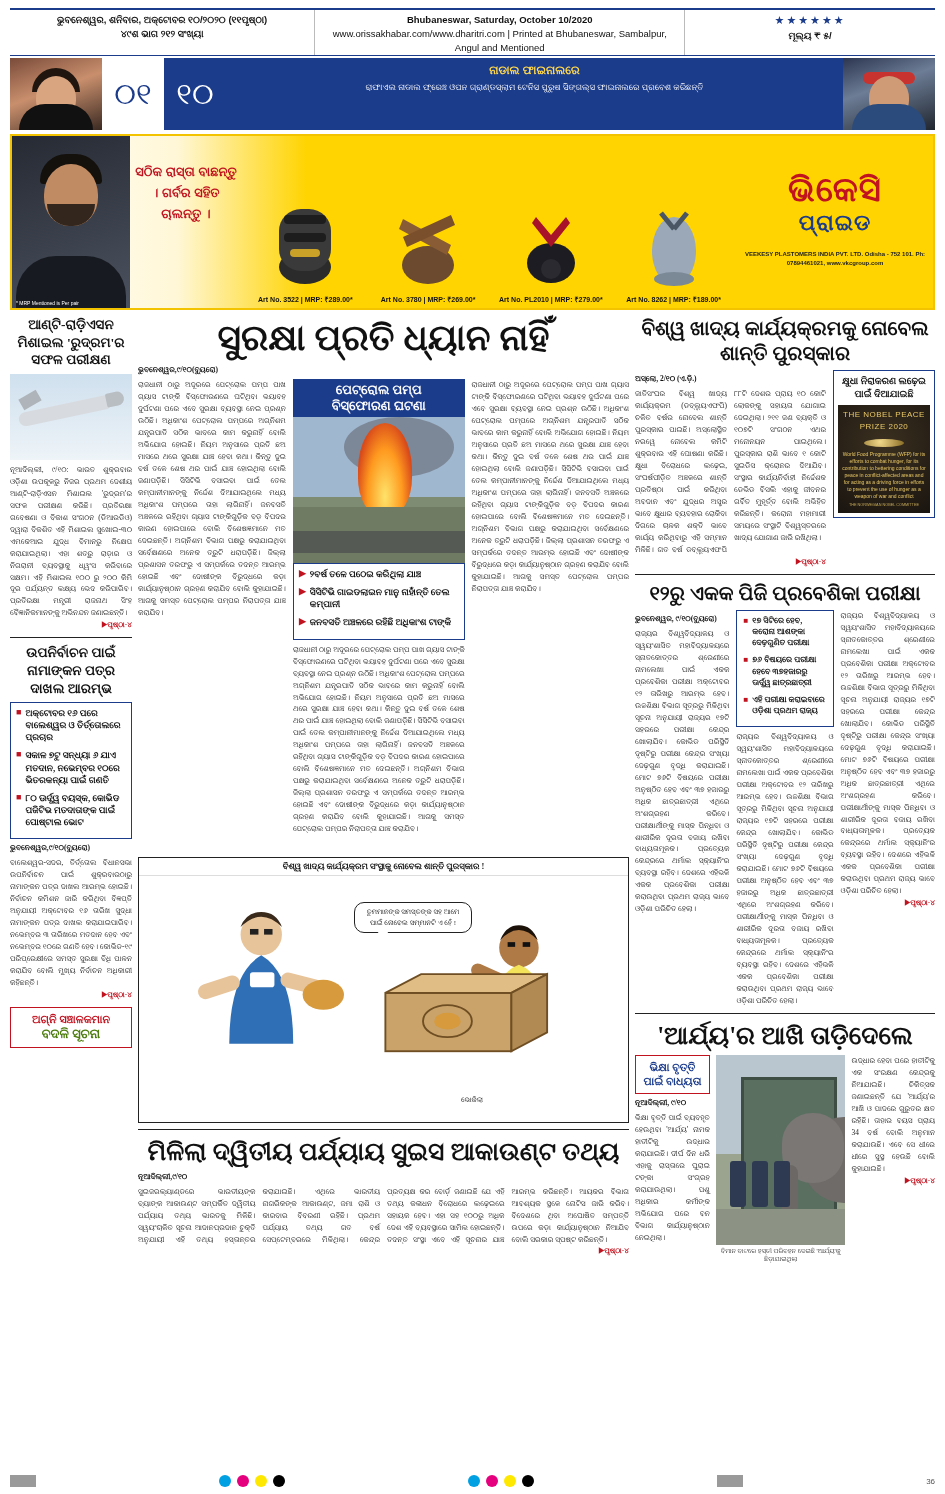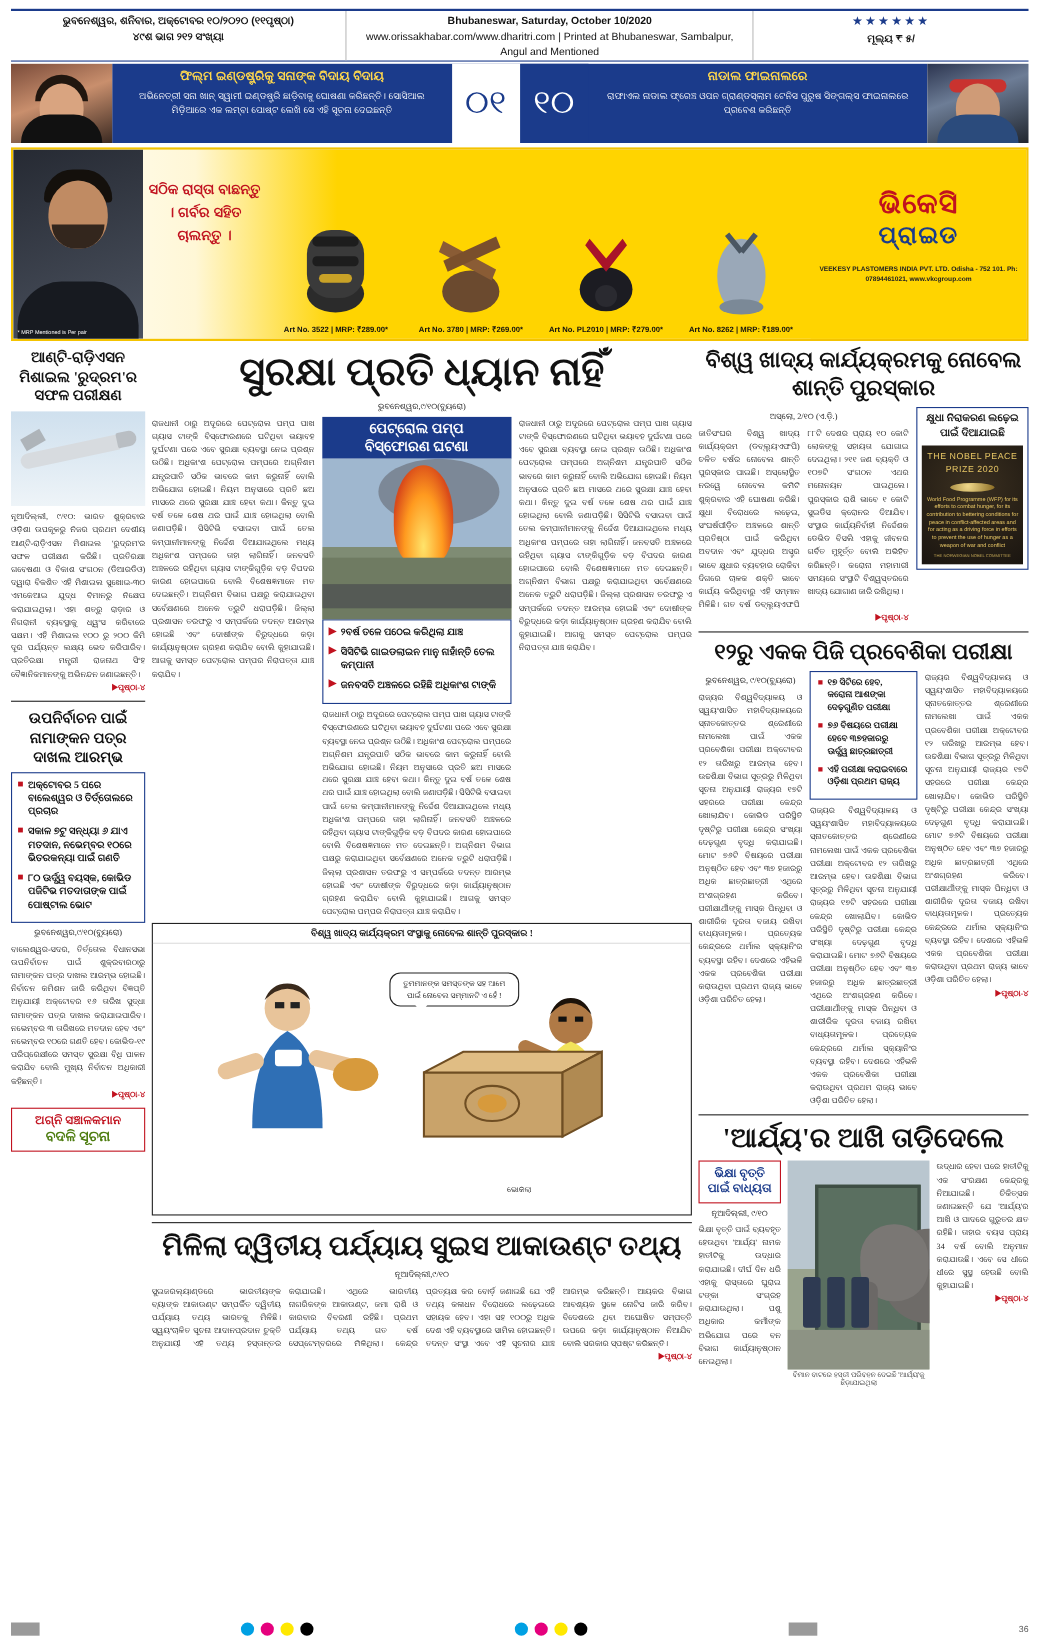--- a/index.html
+++ b/index.html
@@ -134,21 +134,21 @@
   }
   .ad-shoes { flex: 1; display: flex; align-items: flex-end; gap: 4px; padding: 6px 4px 0 4px;}
   .shoe-cell { flex: 1; text-align: center; }
   .shoe-img {
     height: 112px; display: flex; align-items: center; justify-content: center;
   }
   .shoe-cap { font-size: 7px; font-weight: bold; color: #111; padding-bottom: 4px;}
   .ad-brand {
     width: 196px; flex: 0 0 196px; background: #ffd400; padding: 34px 6px 0 6px; text-align: center;
   }
-  .ad-brand .bname { font-size: 26px; font-weight: bold; color: #c1121f; letter-spacing: 1px;}
+  .ad-brand .bname { font-size: 34px; font-weight: bold; color: #c1121f; letter-spacing: 1px;}
   .ad-brand .bsub { font-size: 22px; font-weight: bold; color: #1b3b8b; letter-spacing: 1px;}
   .ad-brand .baddr { font-size: 6px; color: #222; line-height: 1.5; margin-top: 14px; font-weight: bold;}
 
   
   .main { display: flex; gap: 6px; }
   .col-left { width: 122px; flex: 0 0 122px; }
   .col-center { flex: 1; }
   .col-right { width: 300px; flex: 0 0 300px; }
 
   .headline-od {
@@ -163,21 +163,21 @@
 
   .od-body {
     font-family: "Liberation Serif", serif;
     font-size: 7.4px;
     line-height: 1.62;
     text-align: justify;
     color: #1a1a1a;
     hyphens: auto;
     word-break: break-word;
   }
-  .dateline { font-size: 7.5px; font-weight: normal; text-align: center; margin: 4px 0 4px 0; font-family:"Liberation Serif",serif;}
+  .dateline { font-size: 7.5px; font-weight: bold; text-align: left; margin: 4px 0 4px 0; font-family:"Liberation Serif",serif;}
   .cols2 { column-count: 2; column-gap: 7px; }
   .cols4 { column-count: 4; column-gap: 7px; }
   .rule { border-top: 1px solid #222; margin: 6px 0; }
 
   .sidehead {
     font-family: "Liberation Serif", serif;
     font-weight: bold; font-size: 13.5px; line-height: 1.3; text-align: center;
     margin-bottom: 5px;
   }
   .cap { font-size: 6.5px; text-align: center; padding: 2px 1px; color: #333; font-family:"Liberation Serif",serif;}
@@ -303,24 +303,20 @@
     </div>
   </div>
 
   <div class="headerband">
     <div class="portrait">
       <div class="hair"></div>
         <div class="face"></div>
         <div class="body"></div>
     </div>
     <div class="newsstrip">
-      <div class="sect">
-        <span class="hl">ଫିଲ୍ମ ଇଣ୍ଡଷ୍ଟ୍ରିକୁ ସନାଙ୍କ ବିଦାୟ ବିଦାୟ</span>
-        <span>ଅଭିନେତ୍ରୀ ସନା ଖାନ୍ ସ୍ୱାମୀ ଇଣ୍ଡଷ୍ଟ୍ରି ଛାଡ଼ିବାକୁ ଘୋଷଣା କରିଛନ୍ତି। ସୋସିଆଲ ମିଡ଼ିଆରେ ଏକ ଲମ୍ବା ପୋଷ୍ଟ ଲେଖି ସେ ଏହି ସୂଚନା ଦେଇଛନ୍ତି</span>
-      </div>
       <div class="bignum white">୦୧</div>
       <div class="bignum blue">୧୦</div>
       <div class="sect">
         <span class="hl">ନାଡାଲ ଫାଇନାଲରେ</span>
         <span>ରାଫାଏଲ ନାଡାଲ ଫ୍ରେଞ୍ଚ ଓପନ ଗ୍ରାଣ୍ଡସ୍ଲାମ ଟେନିସ ପୁରୁଷ ସିଙ୍ଗଲ୍ସ ଫାଇନାଲରେ ପ୍ରବେଶ କରିଛନ୍ତି</span>
       </div>
     </div>
     <div class="portrait right">
       <div class="hair"></div>
         <div class="face"></div>
@@ -400,21 +396,21 @@
       </div>
       <div class="od-body" style="margin-top:4px">ନୂଆଦିଲ୍ଲୀ, ୯/୧୦: ଭାରତ ଶୁକ୍ରବାର ଓଡ଼ିଶା ଉପକୂଳରୁ ନିଜର ପ୍ରଥମ ଦେଶୀୟ ଆଣ୍ଟି-ରାଡ଼ିଏସନ ମିଶାଇଲ 'ରୁଦ୍ରମ'ର ସଫଳ ପରୀକ୍ଷଣ କରିଛି। ପ୍ରତିରକ୍ଷା ଗବେଷଣା ଓ ବିକାଶ ସଂଗଠନ (ଡିଆରଡିଓ) ଦ୍ୱାରା ବିକଶିତ ଏହି ମିଶାଇଲ ସୁଖୋଇ-୩୦ ଏମକେଆଇ ଯୁଦ୍ଧ ବିମାନରୁ ନିକ୍ଷେପ କରାଯାଇଥିଲା। ଏହା ଶତ୍ରୁ ରାଡ଼ାର ଓ ନିଗରାନୀ ବ୍ୟବସ୍ଥାକୁ ଧ୍ୱଂସ କରିବାରେ ସକ୍ଷମ। ଏହି ମିଶାଇଲ ୧୦୦ ରୁ ୨୦୦ କିମି ଦୂର ପର୍ଯ୍ୟନ୍ତ ଲକ୍ଷ୍ୟ ଭେଦ କରିପାରିବ। ପ୍ରତିରକ୍ଷା ମନ୍ତ୍ରୀ ରାଜନାଥ ସିଂହ ବୈଜ୍ଞାନିକମାନଙ୍କୁ ଅଭିନନ୍ଦନ ଜଣାଇଛନ୍ତି।</div>
       <div class="od-body jump" style="text-align:right">▶ପୃଷ୍ଠା-୪</div>
 
       <div class="rule"></div>
 
       <div class="sidehead">ଉପନିର୍ବାଚନ ପାଇଁ ନାମାଙ୍କନ ପତ୍ର ଦାଖଲ ଆରମ୍ଭ</div>
       <div class="bulletbox">
         <div class="bullet">
           <span class="tri">■</span>
-          <span>ଅକ୍ଟୋବର 5 ପରେ ବାଲେଶ୍ୱର ଓ ତିର୍ତ୍ତୋଲରେ ପ୍ରଚାର</span>
+          <span>ଅକ୍ଟୋବର ୧୬ ପରେ ବାଲେଶ୍ୱର ଓ ତିର୍ତ୍ତୋଲରେ ପ୍ରଚାର</span>
         </div>
         <div class="bullet">
           <span class="tri">■</span>
           <span>ସକାଳ ୭ଟୁ ସନ୍ଧ୍ୟା ୬ ଯାଏ ମତଦାନ, ନଭେମ୍ବର ୧୦ରେ ଭିତରକନ୍ୟା ପାଇଁ ଗଣତି</span>
         </div>
         <div class="bullet">
           <span class="tri">■</span>
           <span>୮୦ ଊର୍ଦ୍ଧ୍ୱ ବୟସ୍କ, କୋଭିଡ ପଜିଟିଭ ମତଦାତାଙ୍କ ପାଇଁ ପୋଷ୍ଟାଲ ଭୋଟ</span>
         </div>
       </div>
@@ -458,21 +454,21 @@
               <span>ଜନବସତି ଅଞ୍ଚଳରେ ରହିଛି ଅଧିକାଂଶ ଟାଙ୍କି</span>
             </div>
           </div>
           <div class="od-body" style="margin-top:4px">ରାଜଧାନୀ ଠାରୁ ଅଦୂରରେ ପେଟ୍ରୋଲ ପମ୍ପ ପାଖ ଗ୍ୟାସ ଟାଙ୍କି ବିସ୍ଫୋରଣରେ ଘଟିଥିବା ଭୟାବହ ଦୁର୍ଘଟଣା ପରେ ଏବେ ସୁରକ୍ଷା ବ୍ୟବସ୍ଥା ନେଇ ପ୍ରଶ୍ନ ଉଠିଛି। ଅଧିକାଂଶ ପେଟ୍ରୋଲ ପମ୍ପରେ ଅଗ୍ନିଶମ ଯନ୍ତ୍ରପାତି ସଠିକ ଭାବରେ କାମ କରୁନାହିଁ ବୋଲି ଅଭିଯୋଗ ହୋଇଛି। ନିୟମ ଅନୁସାରେ ପ୍ରତି ଛଅ ମାସରେ ଥରେ ସୁରକ୍ଷା ଯାଞ୍ଚ ହେବା କଥା। କିନ୍ତୁ ଦୁଇ ବର୍ଷ ତଳେ ଶେଷ ଥର ପାଇଁ ଯାଞ୍ଚ ହୋଇଥିଲା ବୋଲି ଜଣାପଡ଼ିଛି। ସିସିଟିଭି ବସାଇବା ପାଇଁ ତେଲ କମ୍ପାନୀମାନଙ୍କୁ ନିର୍ଦ୍ଦେଶ ଦିଆଯାଇଥିଲେ ମଧ୍ୟ ଅଧିକାଂଶ ପମ୍ପରେ ତାହା ଲାଗିନାହିଁ। ଜନବସତି ଅଞ୍ଚଳରେ ରହିଥିବା ଗ୍ୟାସ ଟାଙ୍କିଗୁଡ଼ିକ ବଡ଼ ବିପଦର କାରଣ ହୋଇପାରେ ବୋଲି ବିଶେଷଜ୍ଞମାନେ ମତ ଦେଇଛନ୍ତି। ଅଗ୍ନିଶମ ବିଭାଗ ପକ୍ଷରୁ କରାଯାଇଥିବା ସର୍ବେକ୍ଷଣରେ ଅନେକ ତ୍ରୁଟି ଧରାପଡ଼ିଛି। ଜିଲ୍ଲା ପ୍ରଶାସନ ତରଫରୁ ଏ ସମ୍ପର୍କରେ ତଦନ୍ତ ଆରମ୍ଭ ହୋଇଛି ଏବଂ ଦୋଷୀଙ୍କ ବିରୁଦ୍ଧରେ କଡ଼ା କାର୍ଯ୍ୟାନୁଷ୍ଠାନ ଗ୍ରହଣ କରାଯିବ ବୋଲି କୁହାଯାଇଛି। ଆଗକୁ ସମସ୍ତ ପେଟ୍ରୋଲ ପମ୍ପର ନିରାପତ୍ତା ଯାଞ୍ଚ କରାଯିବ।</div>
         </div>
         <div style="width:33%;">
           <div class="od-body">ରାଜଧାନୀ ଠାରୁ ଅଦୂରରେ ପେଟ୍ରୋଲ ପମ୍ପ ପାଖ ଗ୍ୟାସ ଟାଙ୍କି ବିସ୍ଫୋରଣରେ ଘଟିଥିବା ଭୟାବହ ଦୁର୍ଘଟଣା ପରେ ଏବେ ସୁରକ୍ଷା ବ୍ୟବସ୍ଥା ନେଇ ପ୍ରଶ୍ନ ଉଠିଛି। ଅଧିକାଂଶ ପେଟ୍ରୋଲ ପମ୍ପରେ ଅଗ୍ନିଶମ ଯନ୍ତ୍ରପାତି ସଠିକ ଭାବରେ କାମ କରୁନାହିଁ ବୋଲି ଅଭିଯୋଗ ହୋଇଛି। ନିୟମ ଅନୁସାରେ ପ୍ରତି ଛଅ ମାସରେ ଥରେ ସୁରକ୍ଷା ଯାଞ୍ଚ ହେବା କଥା। କିନ୍ତୁ ଦୁଇ ବର୍ଷ ତଳେ ଶେଷ ଥର ପାଇଁ ଯାଞ୍ଚ ହୋଇଥିଲା ବୋଲି ଜଣାପଡ଼ିଛି। ସିସିଟିଭି ବସାଇବା ପାଇଁ ତେଲ କମ୍ପାନୀମାନଙ୍କୁ ନିର୍ଦ୍ଦେଶ ଦିଆଯାଇଥିଲେ ମଧ୍ୟ ଅଧିକାଂଶ ପମ୍ପରେ ତାହା ଲାଗିନାହିଁ। ଜନବସତି ଅଞ୍ଚଳରେ ରହିଥିବା ଗ୍ୟାସ ଟାଙ୍କିଗୁଡ଼ିକ ବଡ଼ ବିପଦର କାରଣ ହୋଇପାରେ ବୋଲି ବିଶେଷଜ୍ଞମାନେ ମତ ଦେଇଛନ୍ତି। ଅଗ୍ନିଶମ ବିଭାଗ ପକ୍ଷରୁ କରାଯାଇଥିବା ସର୍ବେକ୍ଷଣରେ ଅନେକ ତ୍ରୁଟି ଧରାପଡ଼ିଛି। ଜିଲ୍ଲା ପ୍ରଶାସନ ତରଫରୁ ଏ ସମ୍ପର୍କରେ ତଦନ୍ତ ଆରମ୍ଭ ହୋଇଛି ଏବଂ ଦୋଷୀଙ୍କ ବିରୁଦ୍ଧରେ କଡ଼ା କାର୍ଯ୍ୟାନୁଷ୍ଠାନ ଗ୍ରହଣ କରାଯିବ ବୋଲି କୁହାଯାଇଛି। ଆଗକୁ ସମସ୍ତ ପେଟ୍ରୋଲ ପମ୍ପର ନିରାପତ୍ତା ଯାଞ୍ଚ କରାଯିବ।</div>
         </div>
       </div>
 
-      <div class="cartoon" style="margin-top:4px; height:266px;">
+      <div class="cartoon" style="margin-top:22px; height:266px;">
         <div class="cartoon-title">ବିଶ୍ୱ ଖାଦ୍ୟ କାର୍ଯ୍ୟକ୍ରମ ସଂସ୍ଥାକୁ ନୋବେଲ ଶାନ୍ତି ପୁରସ୍କାର !</div>
         <svg width="100%" height="200" viewBox="0 0 520 200" style="display:block">
 
           <circle cx="130" cy="56" r="22" fill="#e8c49a"></circle>
           <path d="M108 48 q22 -22 44 0 q-6 -16 -22 -16 q-16 0 -22 16z" fill="#3a2a1c"></path>
           <rect x="118" y="50" width="9" height="6" fill="#222"></rect>
           <rect x="133" y="50" width="9" height="6" fill="#222"></rect>
           <path d="M96 172 q0 -74 34 -94 q34 20 34 94 z" fill="#2f6fb5"></path>
           <rect x="118" y="96" width="26" height="16" rx="3" fill="#fff"></rect>
           <rect x="62" y="104" width="46" height="16" rx="8" fill="#e8c49a" transform="rotate(-18 85 112)"></rect>

